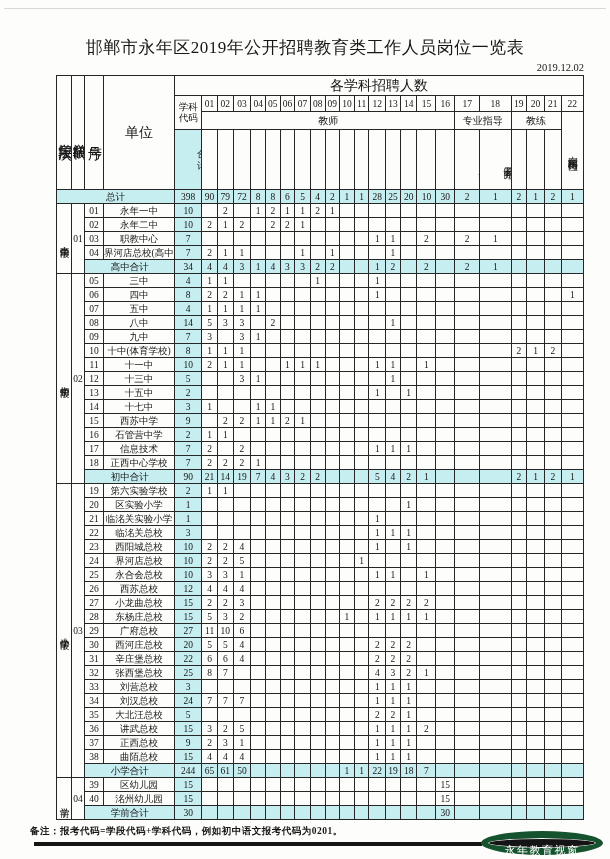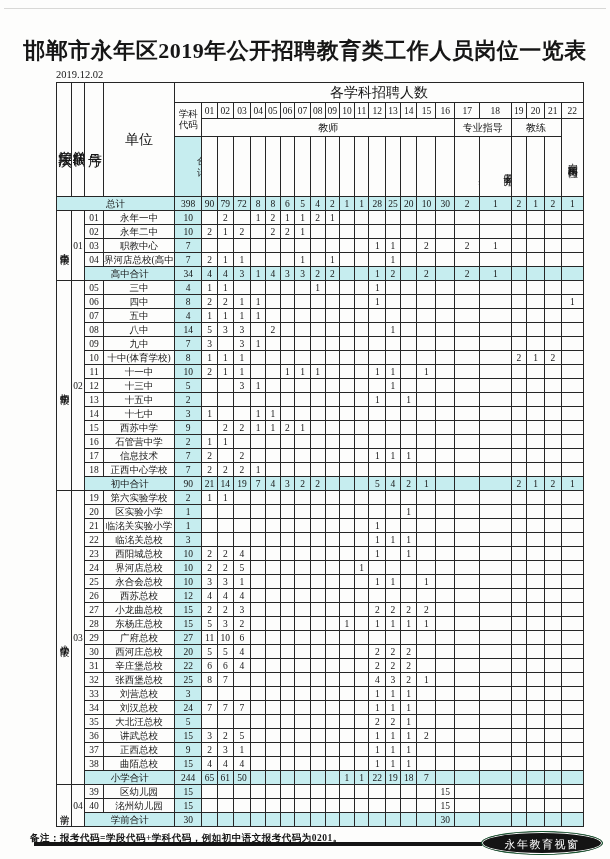--- a/index.html
+++ b/index.html
@@ -1,21 +1,21 @@
 <!DOCTYPE html>
 <html><head>
 <meta charset="utf-8">
 <style>
   * { margin:0; padding:0; box-sizing:border-box; }
   body { background:#888; font-family:"Liberation Serif","DejaVu Serif",serif; }
   .page { position:relative; width:610px; height:859px; background:#fdfdfc; margin:0 auto;
           overflow:hidden; color:#161616; }
   .scan-line { position:absolute; top:8px; left:4px; width:602px; height:1px; background:#d8d8d6; }
-  .title { margin-top:36px; text-align:center; font-size:22px; font-weight:bold; letter-spacing:0.5px; }
-  .date { width:528px; margin:3px 57px 2px 25px; font-size:10.5px;
+  .title { margin-top:36px; text-align:center; font-size:17px; font-weight:normal; letter-spacing:0.5px; }
+  .date { width:528px; margin:3px 57px 2px 25px; text-align:right; font-size:10.5px;
           padding-right:0; margin-left:auto; margin-right:26px; }
   table { border-collapse:collapse; table-layout:fixed; width:528px; margin-left:56px;
           border:1.5px solid #111; }
   th, td { border:1px solid #262626; text-align:center; vertical-align:middle;
            font-size:9.5px; line-height:12px; padding:0; font-weight:normal;
            overflow:hidden; }
   thead tr.r1 th { height:20px; font-size:14px; }
   thead tr.r2 th { height:16px; font-size:9.5px; }
   thead tr.r3 th { height:18px; font-size:10px; }
   thead tr.r4 th { height:60px;padding-left:22px; }
@@ -25,21 +25,21 @@
   .code-label { font-size:9.5px; line-height:11px; padding:4px 3px; }
   .hl { background:#c6edef; }
   tr.hlrow td { background:#c6edef; }
   td.unit { white-space:nowrap; font-size:9.5px; }
   td.stage-cell { background:#fdfdfc; }
   .note { width:570px; margin:5px 0 0 30px; font-size:9.5px; letter-spacing:0.5px;font-weight:bold; }
   .footer { position:absolute; left:0; bottom:2px; width:610px; height:28px; }
   .footer-line { position:absolute; left:34px; top:13px; width:448px; height:4px; background:#141414; }
   .logo { position:absolute; right:7px; top:2px; width:122px; height:24px; background:#141414;
           border-radius:50%; color:#fff; font-size:11px; line-height:24px; text-align:center;
-          letter-spacing:1.5px; border:1px solid #14532d; box-shadow:0 0 0 1px #fdfdfc inset; }
+          letter-spacing:1.5px; border:7px solid #14532d; box-shadow:0 0 0 1px #fdfdfc inset; }
 </style>
 </head>
 <body>
 
 <div class="page">
   <div class="scan-line"></div>
   <div class="title">邯郸市永年区2019年公开招聘教育类工作人员岗位一览表</div>
   <div class="date">2019.12.02</div>
 
   <table>

